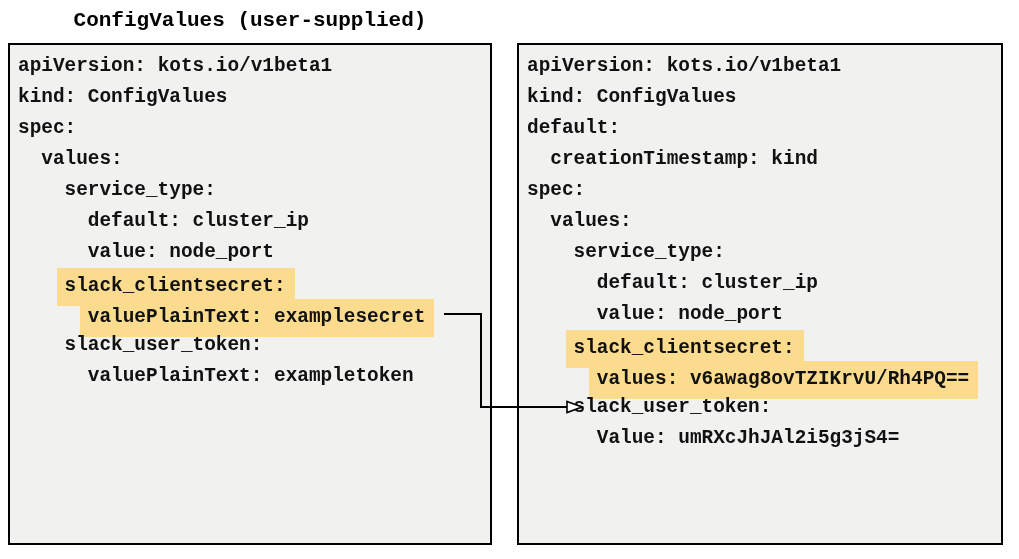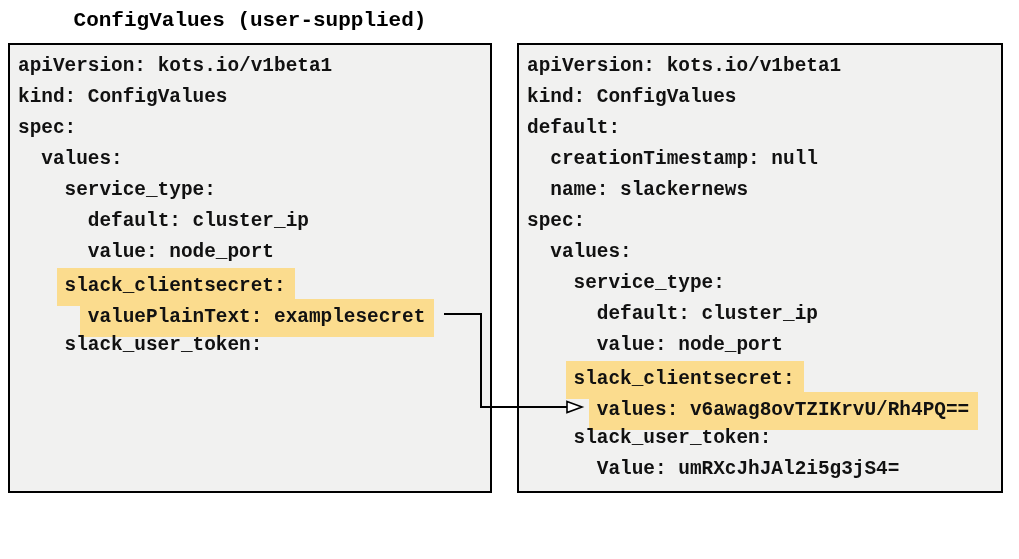--- a/index.html
+++ b/index.html
@@ -27,21 +27,21 @@
     font-size: 21px;
     font-weight: bold;
     color: #000;
     white-space: pre;
   }
   #left-title  { left: 8px;   width: 484px; }
   #right-title { left: 517px; width: 486px; }
   .panel {
     position: absolute;
     top: 43px;
-    height: 450px;
+    height: 502px;
     background: var(--panel-bg);
     border: 2px solid var(--panel-border);
     padding: 6px 0 0 8px;
     overflow: hidden;
   }
   #left-panel  { left: 8px;   width: 484px; }
   #right-panel { left: 517px; width: 486px; }
   .code-line {
     height: 31px;
     line-height: 31px;
@@ -86,33 +86,33 @@
       <div class="code-line"><span class="code-text" style="margin-left: 6ch;">default: cluster_ip</span></div>
 
       <div class="code-line"><span class="code-text" style="margin-left: 6ch;">value: node_port</span></div>
 
       <div class="code-line"><span class="code-text hl" style="margin-left: calc(4ch - 8px);">slack_clientsecret:</span></div>
 
       <div class="code-line"><span class="code-text hl" style="margin-left: calc(6ch - 8px);">valuePlainText: examplesecret</span></div>
 
       <div class="code-line"><span class="code-text" style="margin-left: 4ch;">slack_user_token:</span></div>
 
+      <div class="code-line"><span class="code-text" style="margin-left: 6ch;">valuePlainText: exampletoken</span></div>
     </div>
 
   <div class="panel" id="right-panel">
 
       <div class="code-line"><span class="code-text" style="margin-left: 0ch;">apiVersion: kots.io/v1beta1</span></div>
 
       <div class="code-line"><span class="code-text" style="margin-left: 0ch;">kind: ConfigValues</span></div>
 
       <div class="code-line"><span class="code-text" style="margin-left: 0ch;">default:</span></div>
 
-      <div class="code-line"><span class="code-text" style="margin-left: 2ch;">creationTimestamp: null</span></div>
+      <div class="code-line"><span class="code-text" style="margin-left: 2ch;">creationTimestamp: kind</span></div>
 
-      <div class="code-line"><span class="code-text" style="margin-left: 2ch;">name: slackernews</span></div>
 
       <div class="code-line"><span class="code-text" style="margin-left: 0ch;">spec:</span></div>
 
       <div class="code-line"><span class="code-text" style="margin-left: 2ch;">values:</span></div>
 
       <div class="code-line"><span class="code-text" style="margin-left: 4ch;">service_type:</span></div>
 
       <div class="code-line"><span class="code-text" style="margin-left: 6ch;">default: cluster_ip</span></div>
 
       <div class="code-line"><span class="code-text" style="margin-left: 6ch;">value: node_port</span></div>

